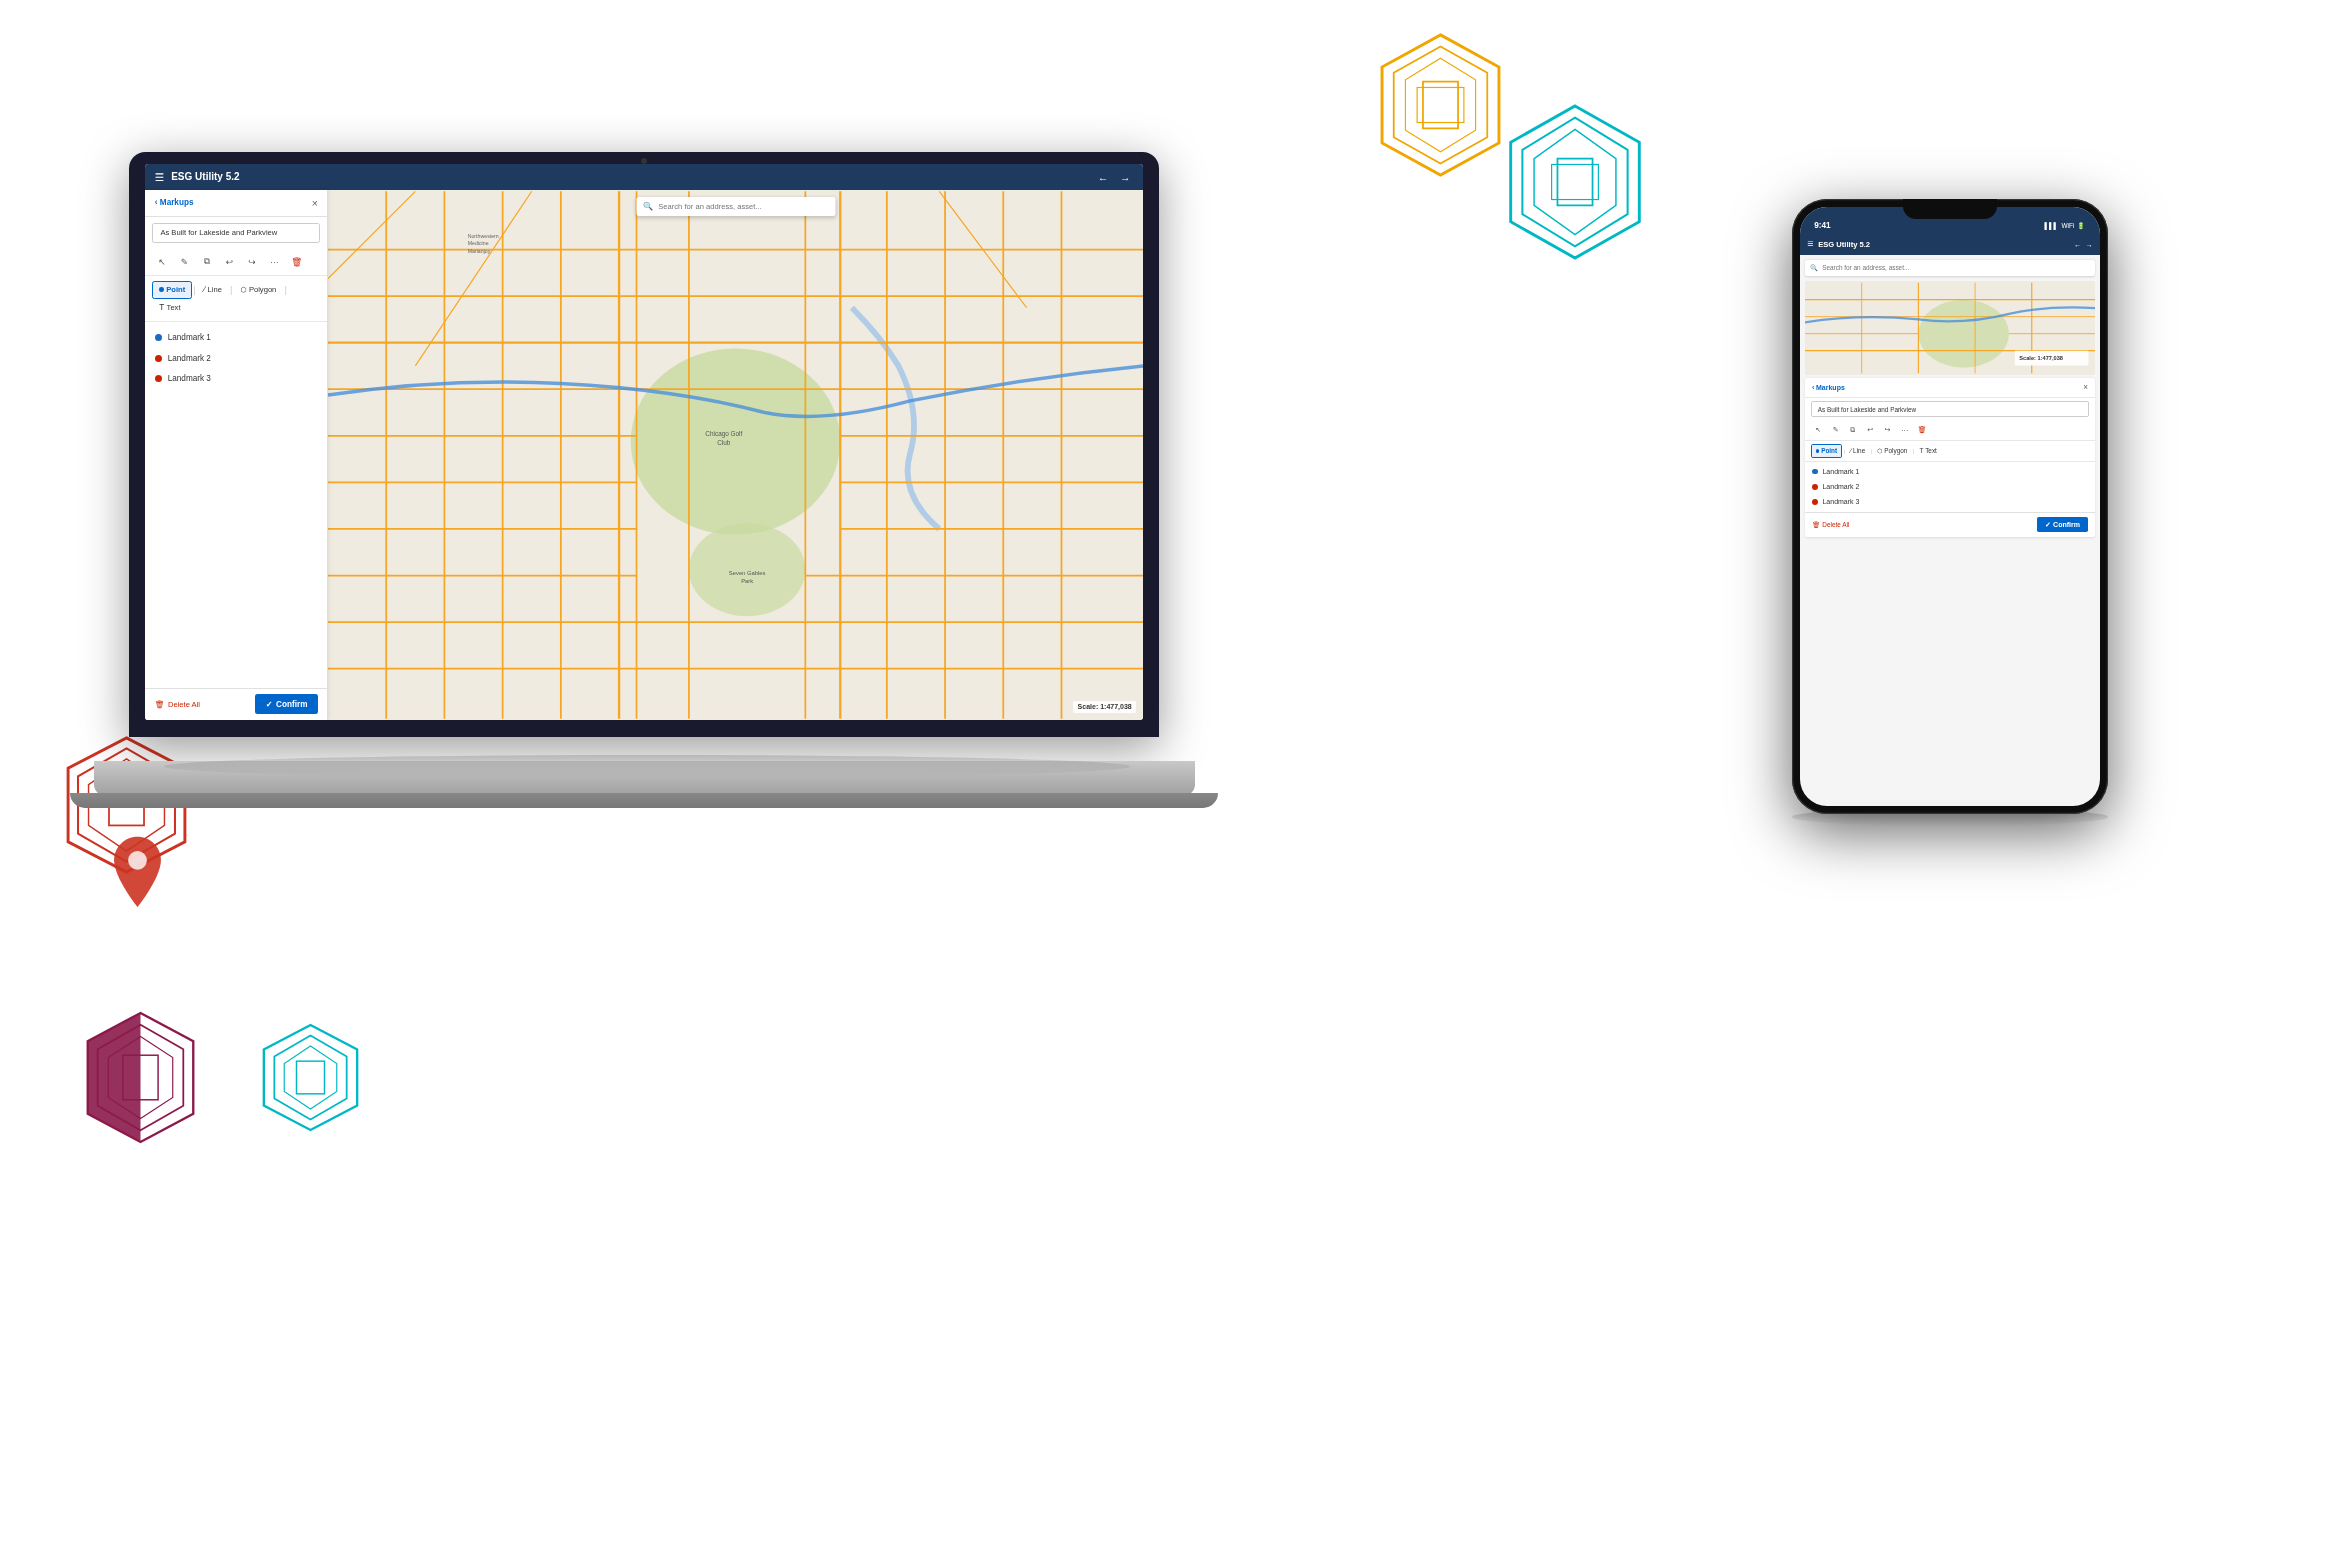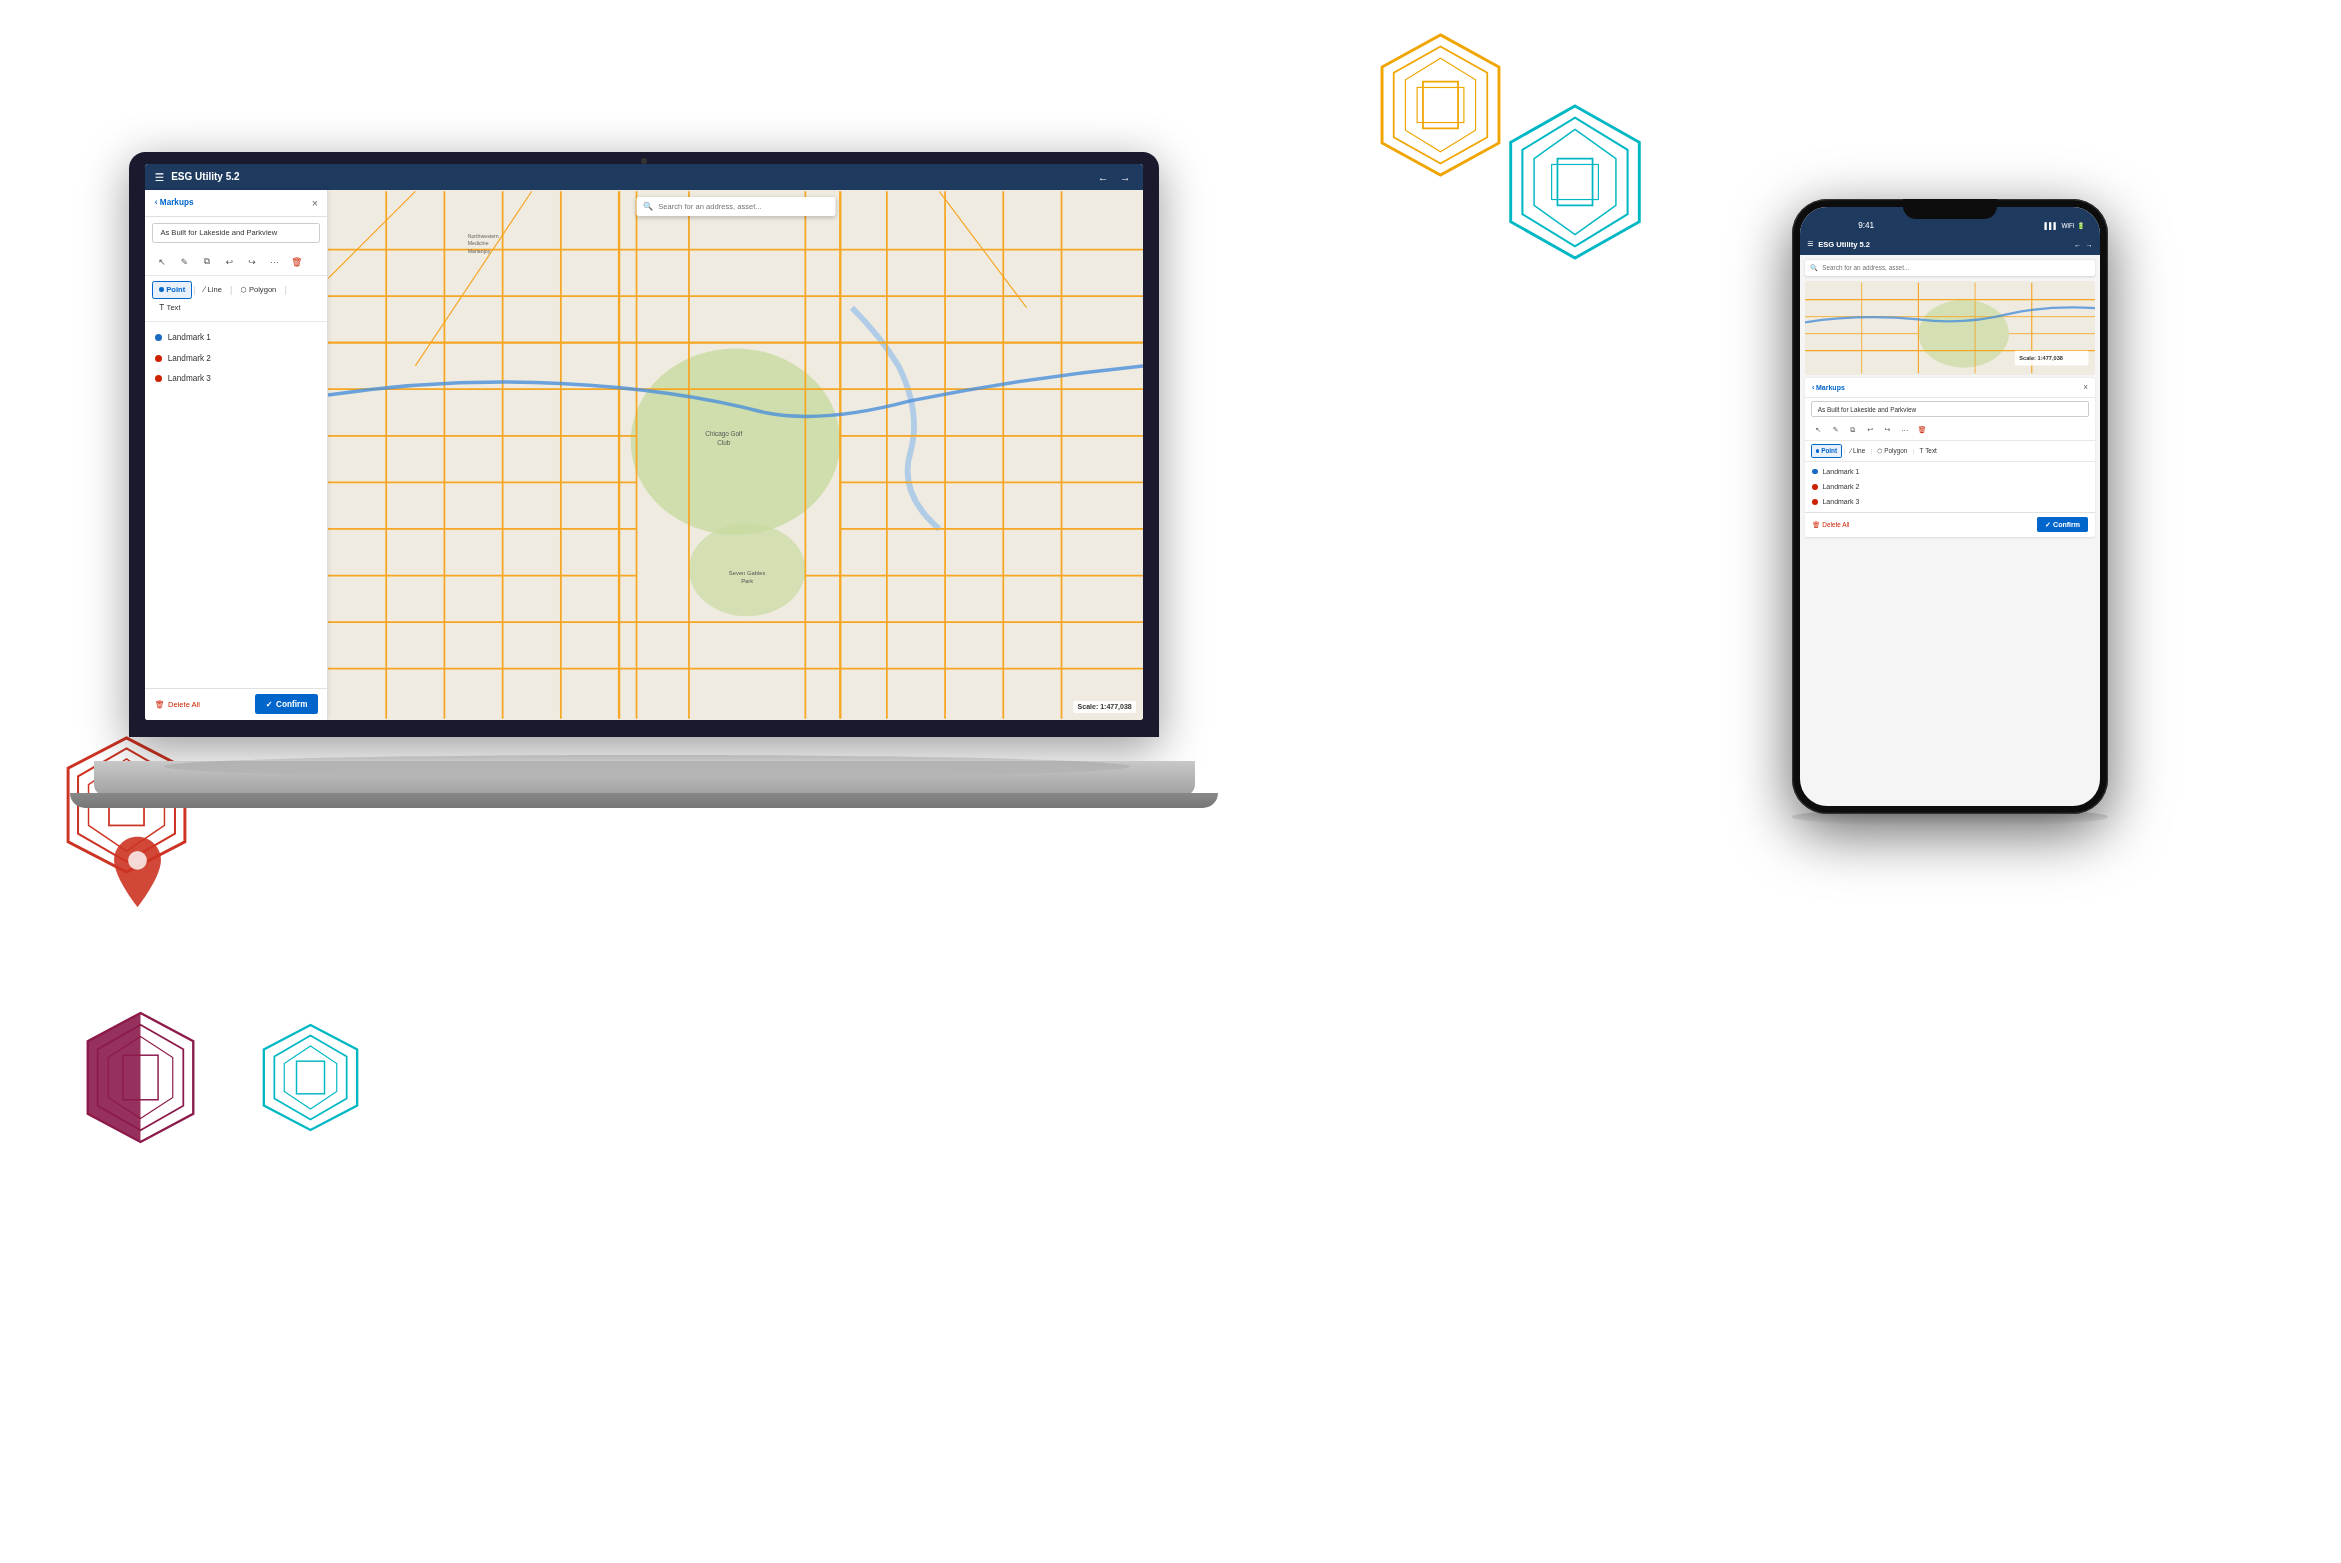--- a/index.html
+++ b/index.html
@@ -386,22 +386,21 @@
       align-items: flex-end;
       justify-content: space-between;
       padding: 2.3px 14px 3.5px;
       position: relative;
       z-index: 10;
     }
 
     .phone-time {
       color: white;
       font-size: 8.2px;
-      font-weight: 400;
-      margin-left: 44px;
+      font-weight: 700;
     }
 
     .phone-status-icons {
       display: flex;
       gap: 3.5px;
       align-items: center;
       color: white;
       font-size: 6.4px;
     }
 

